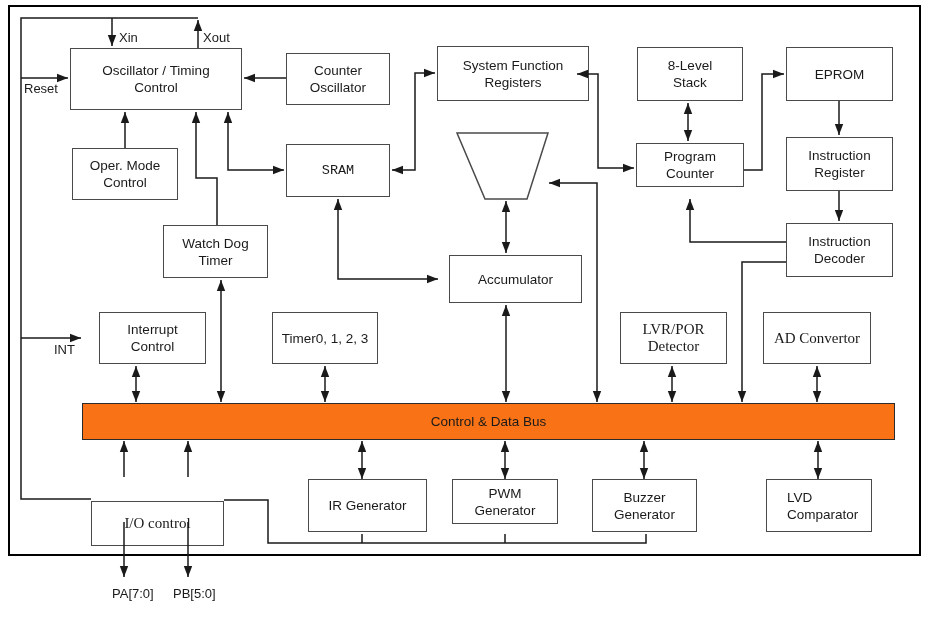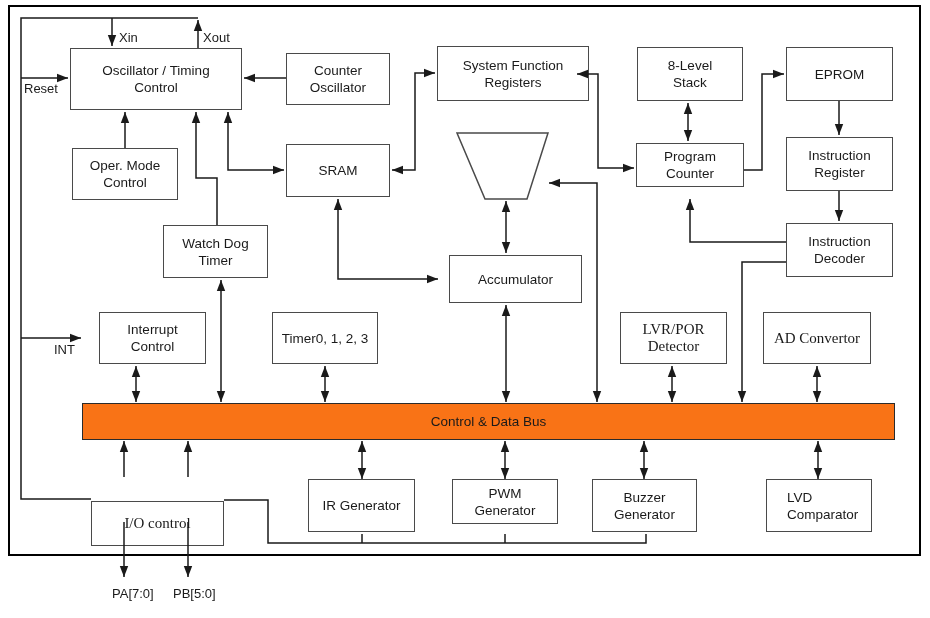--- a/index.html
+++ b/index.html
@@ -41,39 +41,39 @@
 Control</span></div>
       <div class="block" style="left: 72px; top: 148px; width: 106px; height: 52px;"><span>Oper. Mode
 Control</span></div>
       <div class="block" style="left: 286px; top: 53px; width: 104px; height: 52px;"><span>Counter
 Oscillator</span></div>
       <div class="block" style="left: 437px; top: 46px; width: 152px; height: 55px;"><span>System Function
 Registers</span></div>
       <div class="block" style="left: 637px; top: 47px; width: 106px; height: 54px;"><span>8-Level
 Stack</span></div>
       <div class="block" style="left: 786px; top: 47px; width: 107px; height: 54px;"><span>EPROM</span></div>
-      <div class="block" style="left: 286px; top: 144px; width: 104px; height: 53px;"><span>SRAM</span></div>
+      <div class="block" style="left: 286px; top: 144px; width: 104px; height: 53px; font-family: Liberation Mono, monospace;"><span>SRAM</span></div>
       <div class="block" style="left: 636px; top: 143px; width: 108px; height: 44px;"><span>Program
 Counter</span></div>
       <div class="block" style="left: 786px; top: 137px; width: 107px; height: 54px;"><span>Instruction
 Register</span></div>
       <div class="block" style="left: 786px; top: 223px; width: 107px; height: 54px;"><span>Instruction
 Decoder</span></div>
       <div class="block" style="left: 163px; top: 225px; width: 105px; height: 53px;"><span>Watch Dog
 Timer</span></div>
       <div class="block" style="left: 449px; top: 255px; width: 133px; height: 48px;"><span>Accumulator</span></div>
       <div class="block" style="left: 99px; top: 312px; width: 107px; height: 52px;"><span>Interrupt
 Control</span></div>
       <div class="block" style="left: 272px; top: 312px; width: 106px; height: 52px;"><span>Timer0, 1, 2, 3</span></div>
       <div class="block serif" style="left: 620px; top: 312px; width: 107px; height: 52px;"><span>LVR/POR
 Detector</span></div>
       <div class="block serif" style="left: 763px; top: 312px; width: 108px; height: 52px;"><span>AD Convertor</span></div>
       <div class="block bus-bar" style="left: 82px; top: 403px; width: 813px; height: 37px;"><span>Control &amp; Data Bus</span></div>
       <div class="block serif" style="left: 91px; top: 477px; width: 133px; height: 45px; margin-top: 24px;"><span>I/O control</span></div>
-      <div class="block" style="left: 308px; top: 479px; width: 107px; height: 53px;"><span>IR Generator</span></div>
+      <div class="block" style="left: 308px; top: 479px; width: 119px; height: 53px;"><span>IR Generator</span></div>
       <div class="block" style="left: 452px; top: 479px; width: 106px; height: 45px;"><span>PWM
 Generator</span></div>
       <div class="block" style="left: 592px; top: 479px; width: 105px; height: 53px;"><span>Buzzer
 Generator</span></div>
       <div class="block left-align" style="left: 766px; top: 479px; width: 106px; height: 53px;"><span>LVD
 Comparator</span></div>
     </div>
   <svg id="wires" width="930" height="618" viewBox="0 0 930 618">
       <polygon points="457,133 548,133 527,199 485,199" fill="#ffffff" stroke="#4a4a4a" stroke-width="1.5"></polygon>
       <polyline points="198,18 21,18 21,499 91,499" fill="none" stroke="#1a1a1a" stroke-width="1.5"></polyline>

